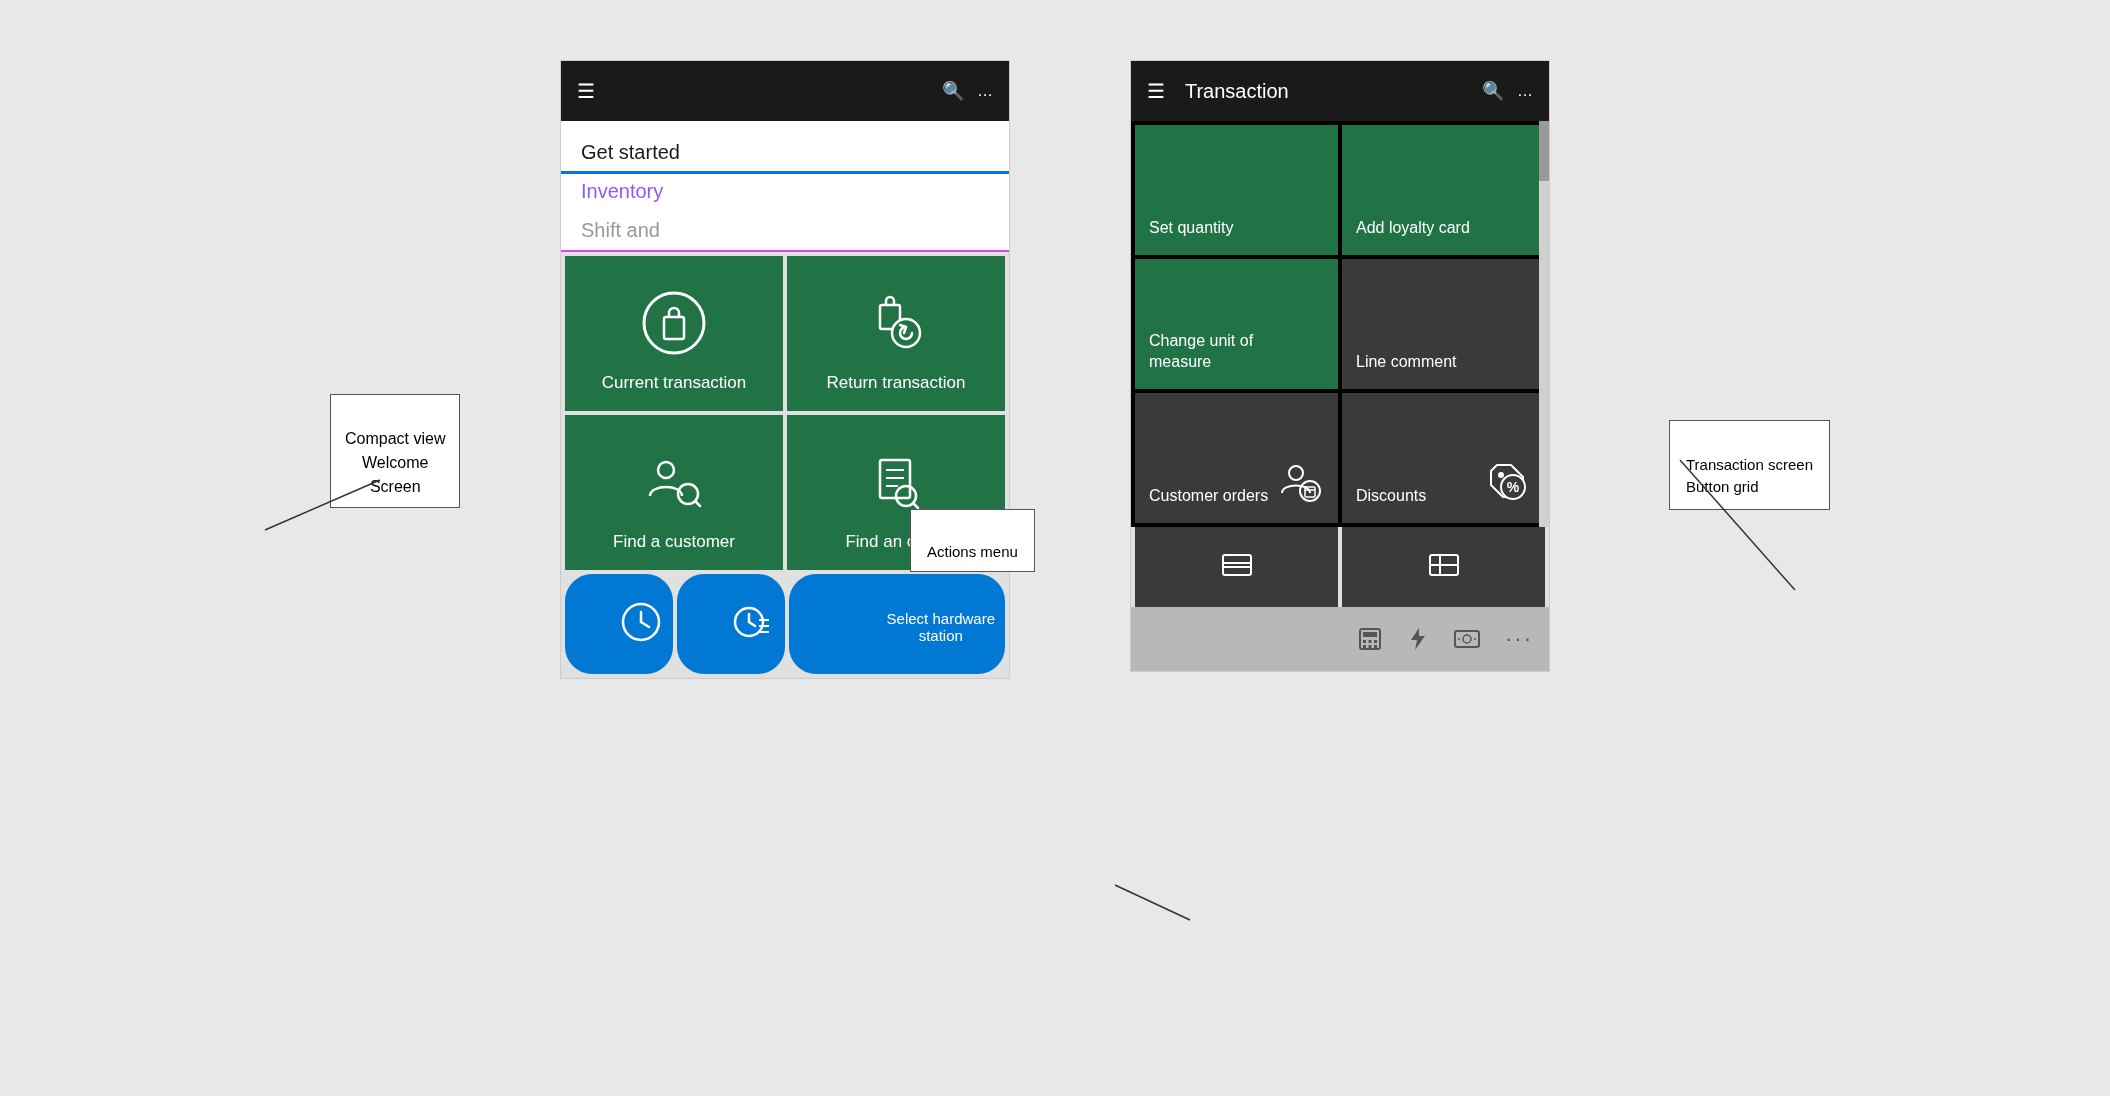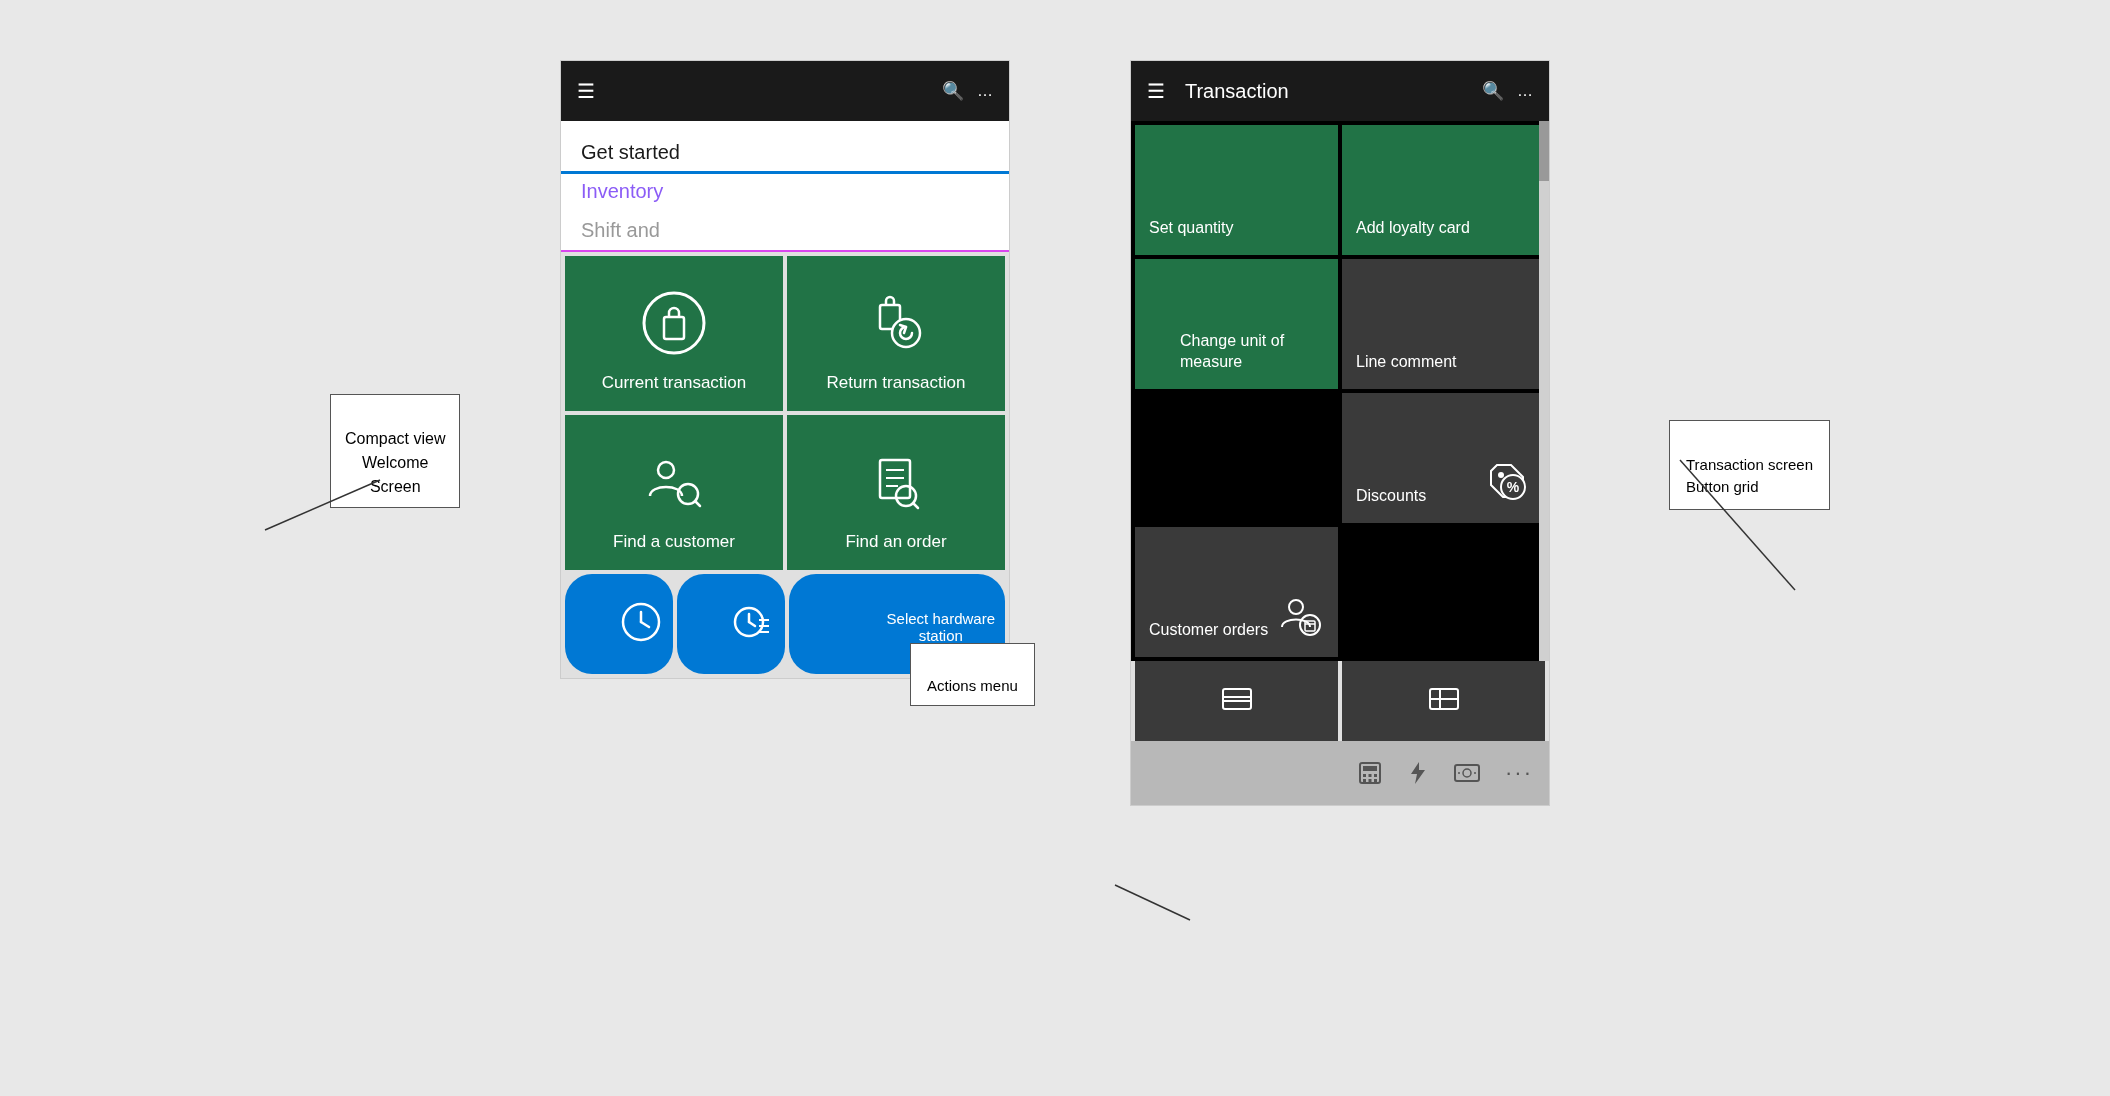--- a/index.html
+++ b/index.html
@@ -419,50 +419,50 @@
 
         <div class="right-grid-btn green">
           <span class="right-grid-btn-label">Set quantity</span>
         </div>
 
         <div class="right-grid-btn green">
           <span class="right-grid-btn-label">Add loyalty card</span>
         </div>
 
         <div class="right-grid-btn green">
-          <span class="right-grid-btn-label" style="white-space:pre-line;margin-left:31px;">Change unit of
+          <span class="right-grid-btn-label" style="white-space:pre-line;">Change unit of
 measure</span>
         </div>
 
 
         <div class="right-grid-btn dark">
           <span class="right-grid-btn-label">Line comment</span>
-        </div>
-
-        <div class="right-grid-btn dark" style="grid-column: 2;">
-          <span class="right-grid-btn-label">Discounts</span>
-          <div style="position:absolute; right:14px; bottom:14px;">
-            <svg width="48" height="48" viewBox="0 0 48 48">
-              <path d="M14 8 L8 14 L8 28 L20 40 L34 40 L40 34 L40 20 L28 8 Z" fill="none" stroke="white" stroke-width="2"></path>
-              <circle cx="18" cy="18" r="3" fill="white"></circle>
-              <circle cx="30" cy="30" r="12" fill="#3a3a3a" stroke="white" stroke-width="2"></circle>
-              <text x="30" y="35" text-anchor="middle" fill="white" font-size="14" font-weight="bold">%</text>
-            </svg>
-          </div>
         </div>
 
         <div class="right-grid-btn dark">
           <span class="right-grid-btn-label">Customer orders</span>
           <div style="position:absolute; right:14px; bottom:14px;">
             <svg width="48" height="48" viewBox="0 0 48 48">
               <circle cx="20" cy="16" r="7" fill="none" stroke="white" stroke-width="2"></circle>
               <path d="M6 36 c0-10 28-10 28 0" fill="none" stroke="white" stroke-width="2"></path>
               <circle cx="34" cy="34" r="10" fill="none" stroke="white" stroke-width="2"></circle>
               <rect x="29" y="30" width="10" height="10" rx="1" fill="none" stroke="white" stroke-width="1.5"></rect>
               <polyline points="29,33 39,33" stroke="white" stroke-width="1.5"></polyline>
+            </svg>
+          </div>
+        </div>
+
+        <div class="right-grid-btn dark" style="grid-column: 2;">
+          <span class="right-grid-btn-label">Discounts</span>
+          <div style="position:absolute; right:14px; bottom:14px;">
+            <svg width="48" height="48" viewBox="0 0 48 48">
+              <path d="M14 8 L8 14 L8 28 L20 40 L34 40 L40 34 L40 20 L28 8 Z" fill="none" stroke="white" stroke-width="2"></path>
+              <circle cx="18" cy="18" r="3" fill="white"></circle>
+              <circle cx="30" cy="30" r="12" fill="#3a3a3a" stroke="white" stroke-width="2"></circle>
+              <text x="30" y="35" text-anchor="middle" fill="white" font-size="14" font-weight="bold">%</text>
             </svg>
           </div>
         </div>
 
         <div class="scroll-track">
           <div class="scroll-thumb"></div>
         </div>
       </div>
 
       <div class="partial-row">

